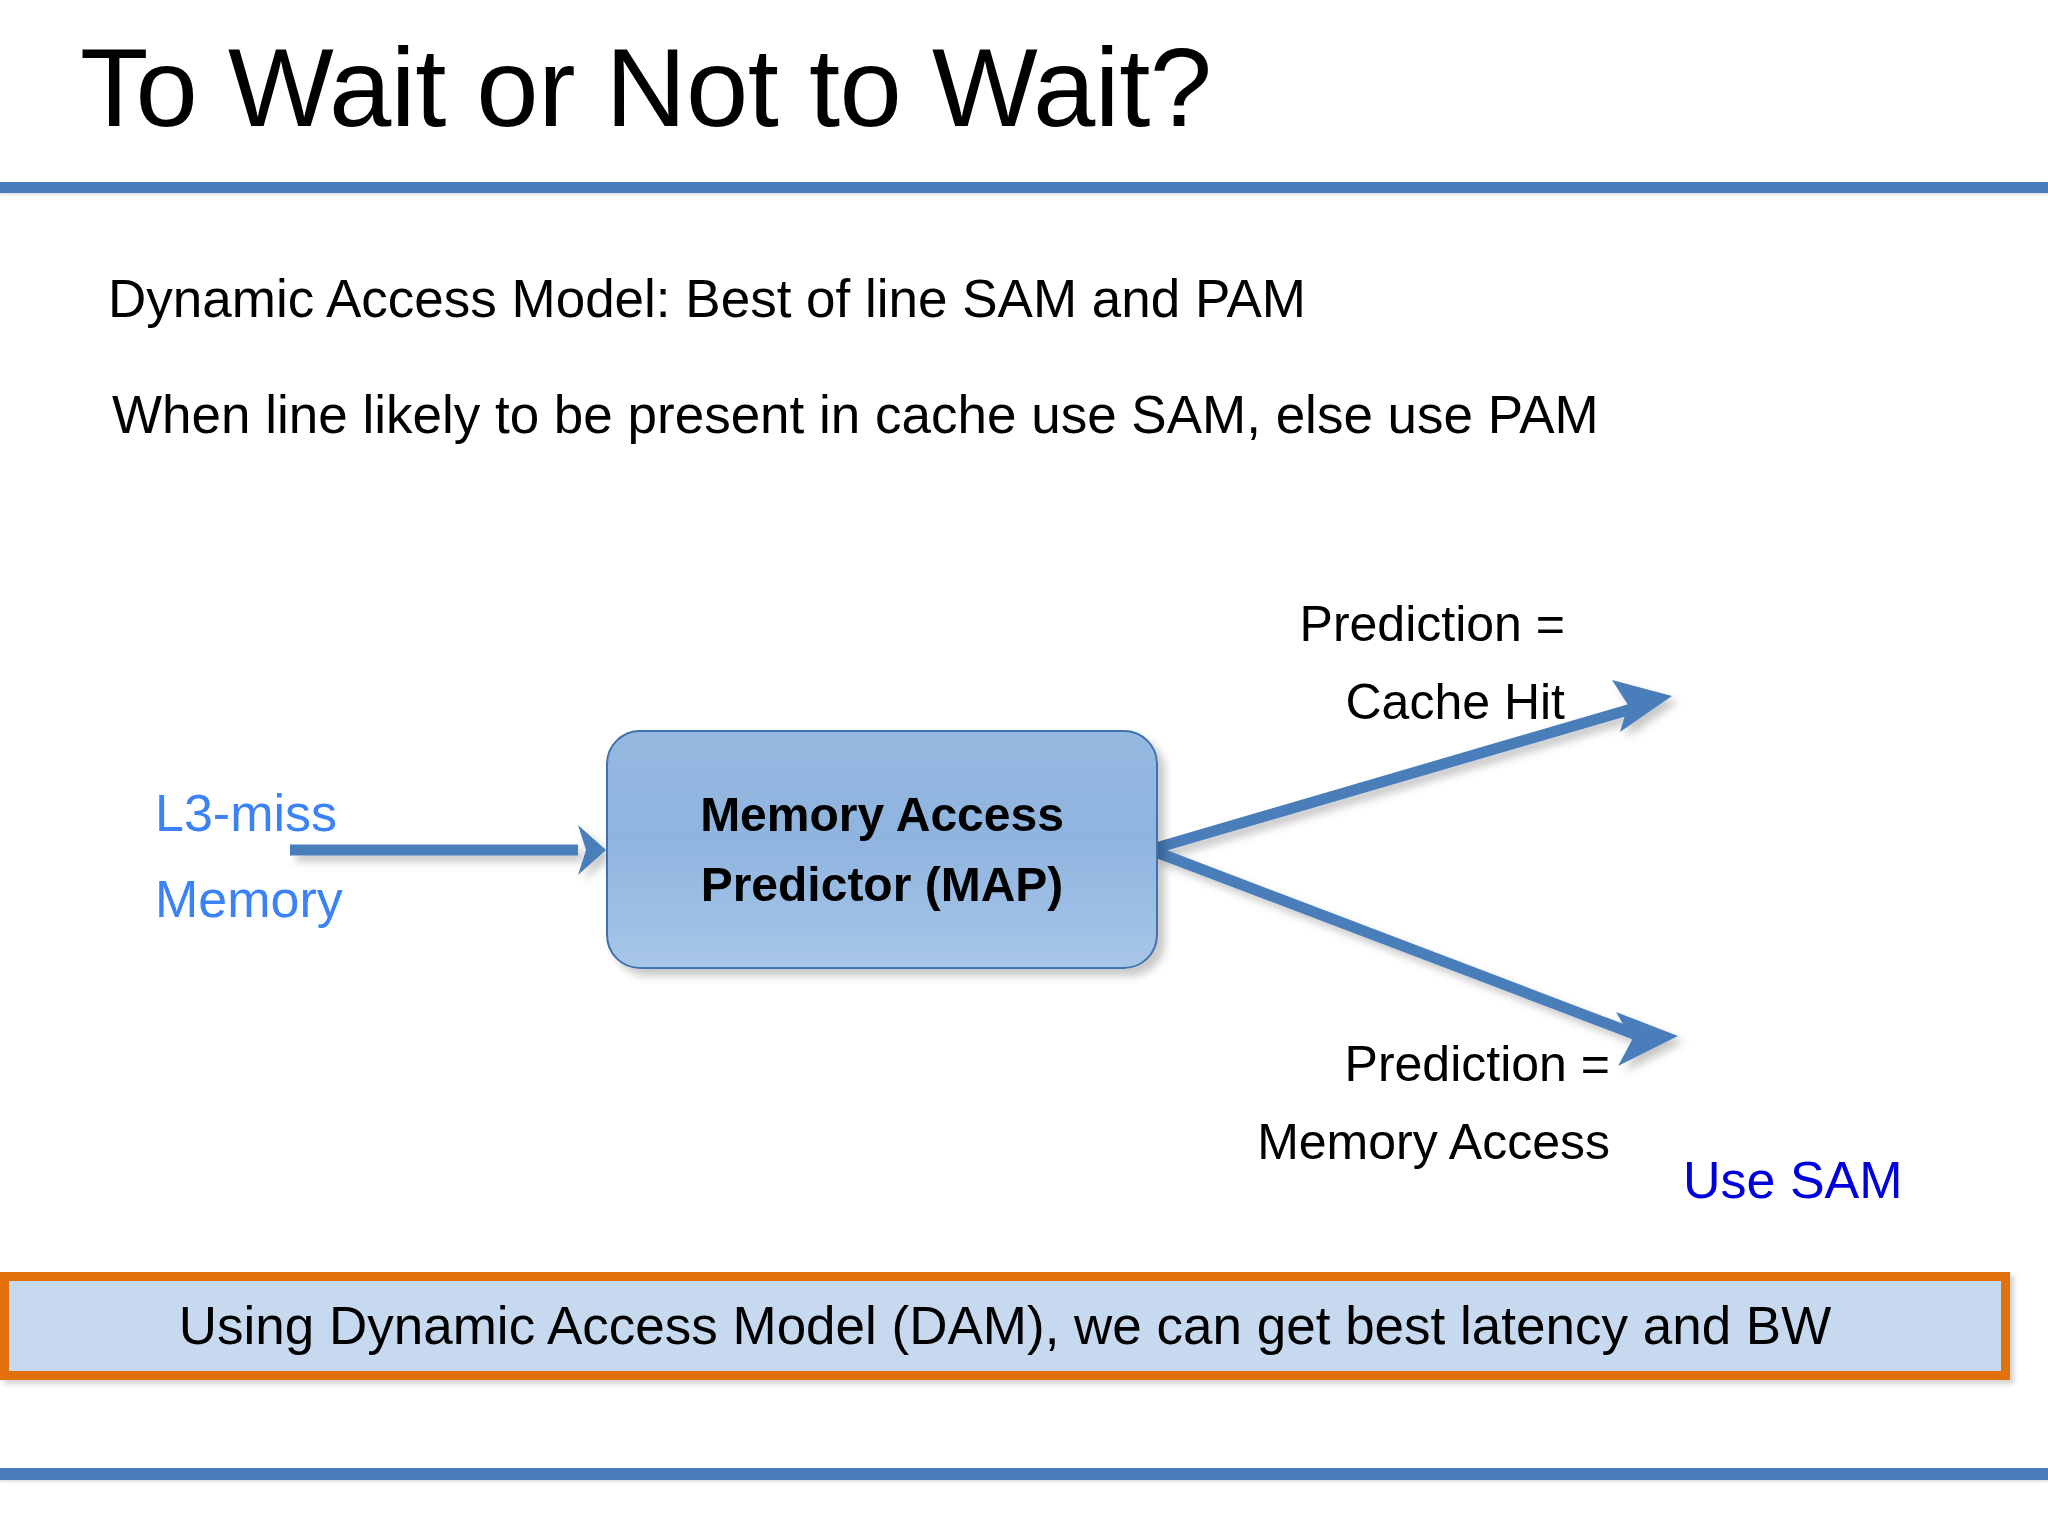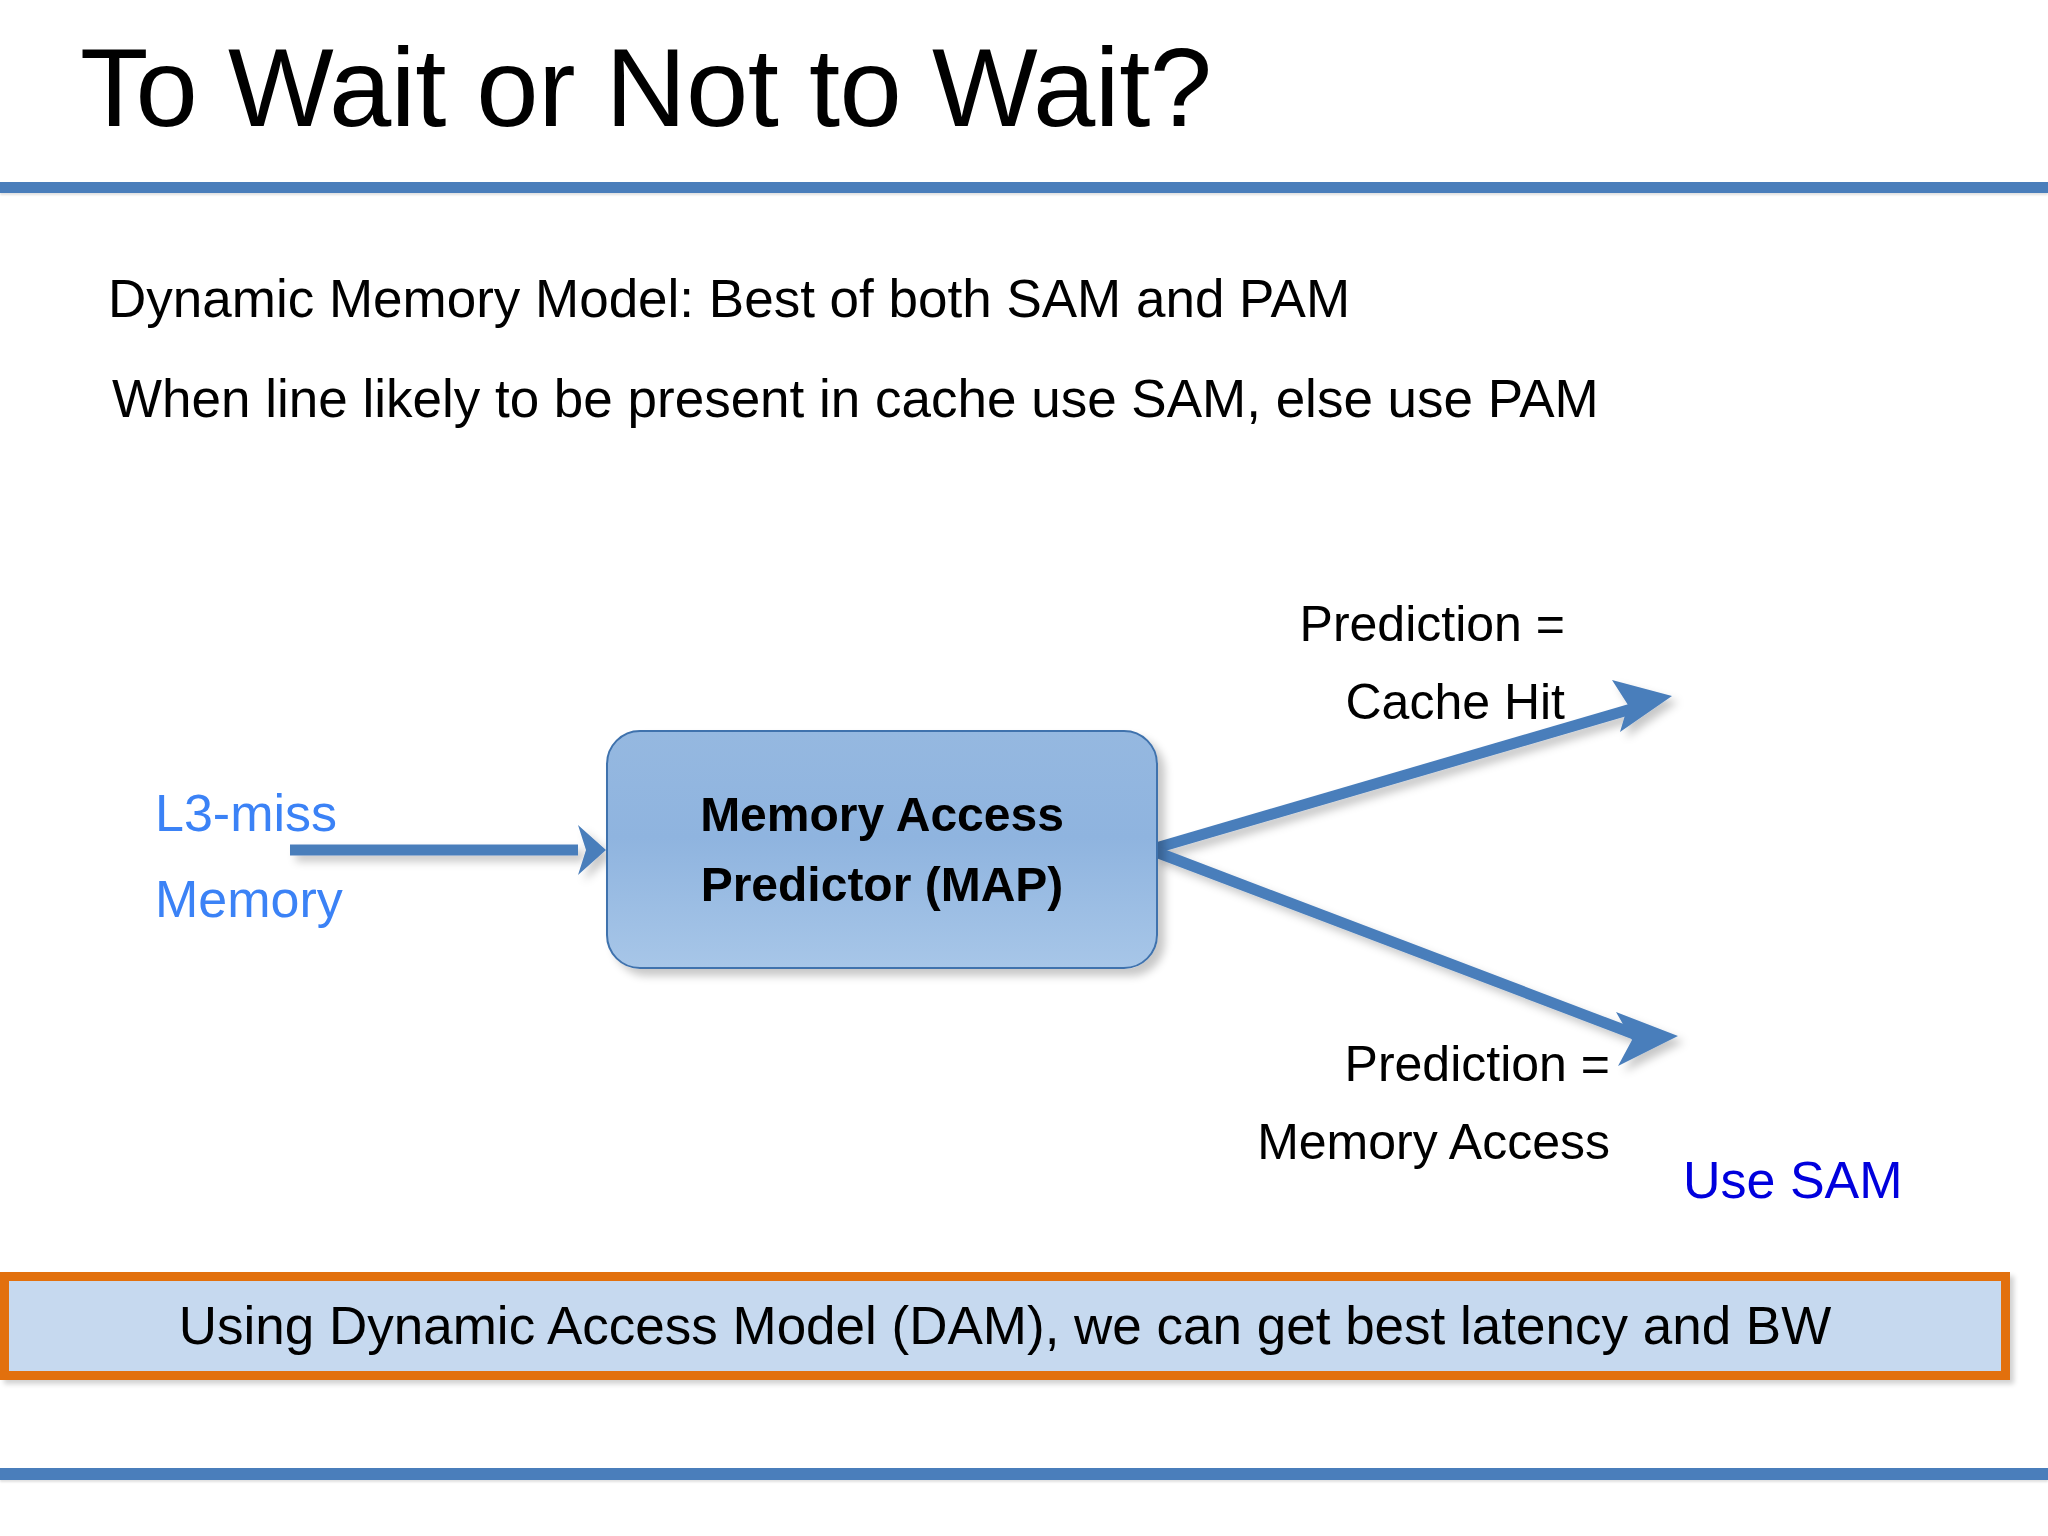--- a/index.html
+++ b/index.html
@@ -63,21 +63,21 @@
   
   .body-line {
     position: absolute;
     font-size: 53px;
     line-height: 62px;
     font-weight: 400;
     color: #000000;
     white-space: nowrap;
   }
   #body-line-1 { left: 108px; top: 268px; }
-  #body-line-2 { left: 112px; top: 368px; }
+  #body-line-2 { left: 112px; top: 384px; }
 
   
   #diagram {
     position: absolute;
     left: 0;
     top: 520px;
     width: 2048px;
     height: 700px;
   }
 
@@ -168,21 +168,21 @@
 </style>
 </head>
 <body>
 
 <div id="slide">
 
   <div id="title">To Wait or Not to Wait?</div>
 
   <div id="title-rule"></div>
 
-  <div class="body-line" id="body-line-1">Dynamic Memory Model: Best of both SAM and PAM</div>
+  <div class="body-line" id="body-line-1">Dynamic Access Model: Best of line SAM and PAM</div>
 
   <div class="body-line" id="body-line-2">When line likely to be present in cache use SAM, else use PAM</div>
 
   <div id="diagram">
 
     <svg id="arrows" viewBox="0 0 2048 700">
       <defs>
         <filter id="arrowShadow" x="-20%" y="-20%" width="150%" height="150%">
           <feDropShadow dx="6" dy="6" stdDeviation="4" flood-color="#000000" flood-opacity="0.22"></feDropShadow>
         </filter>

